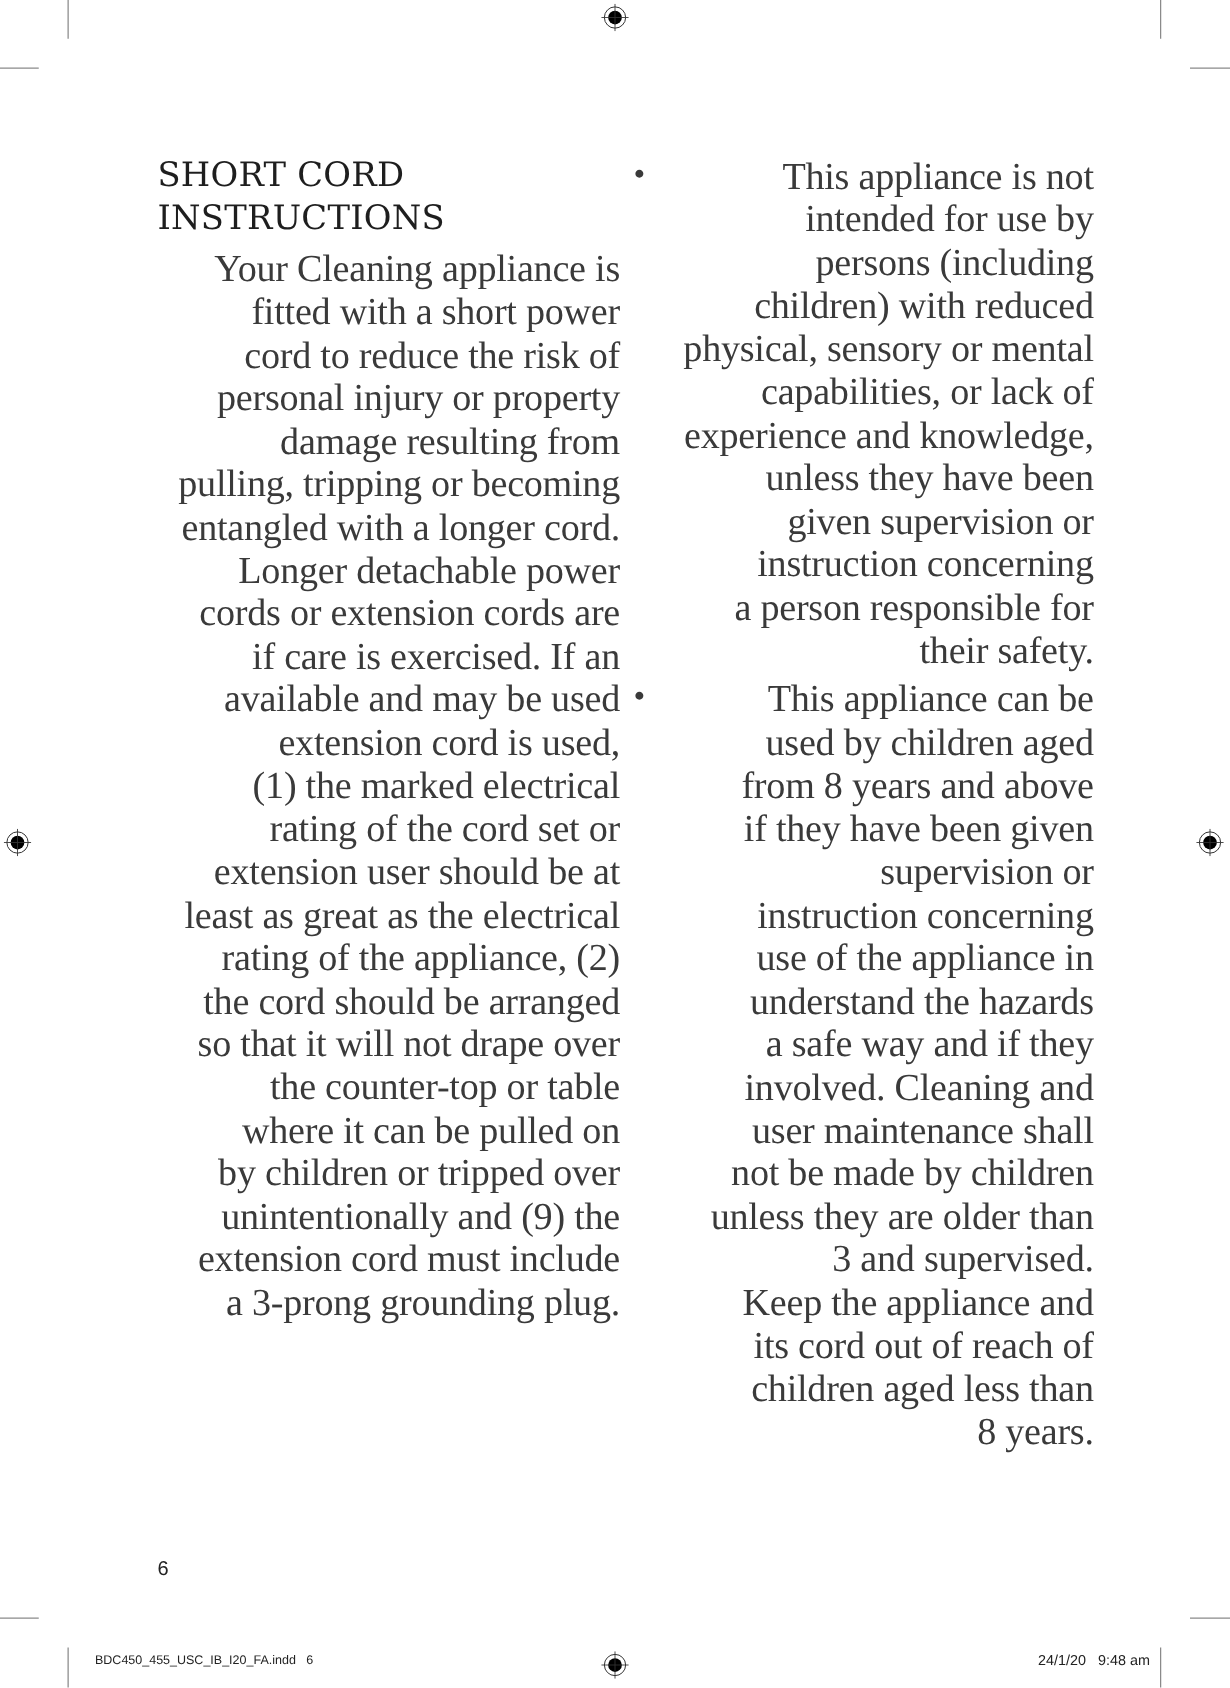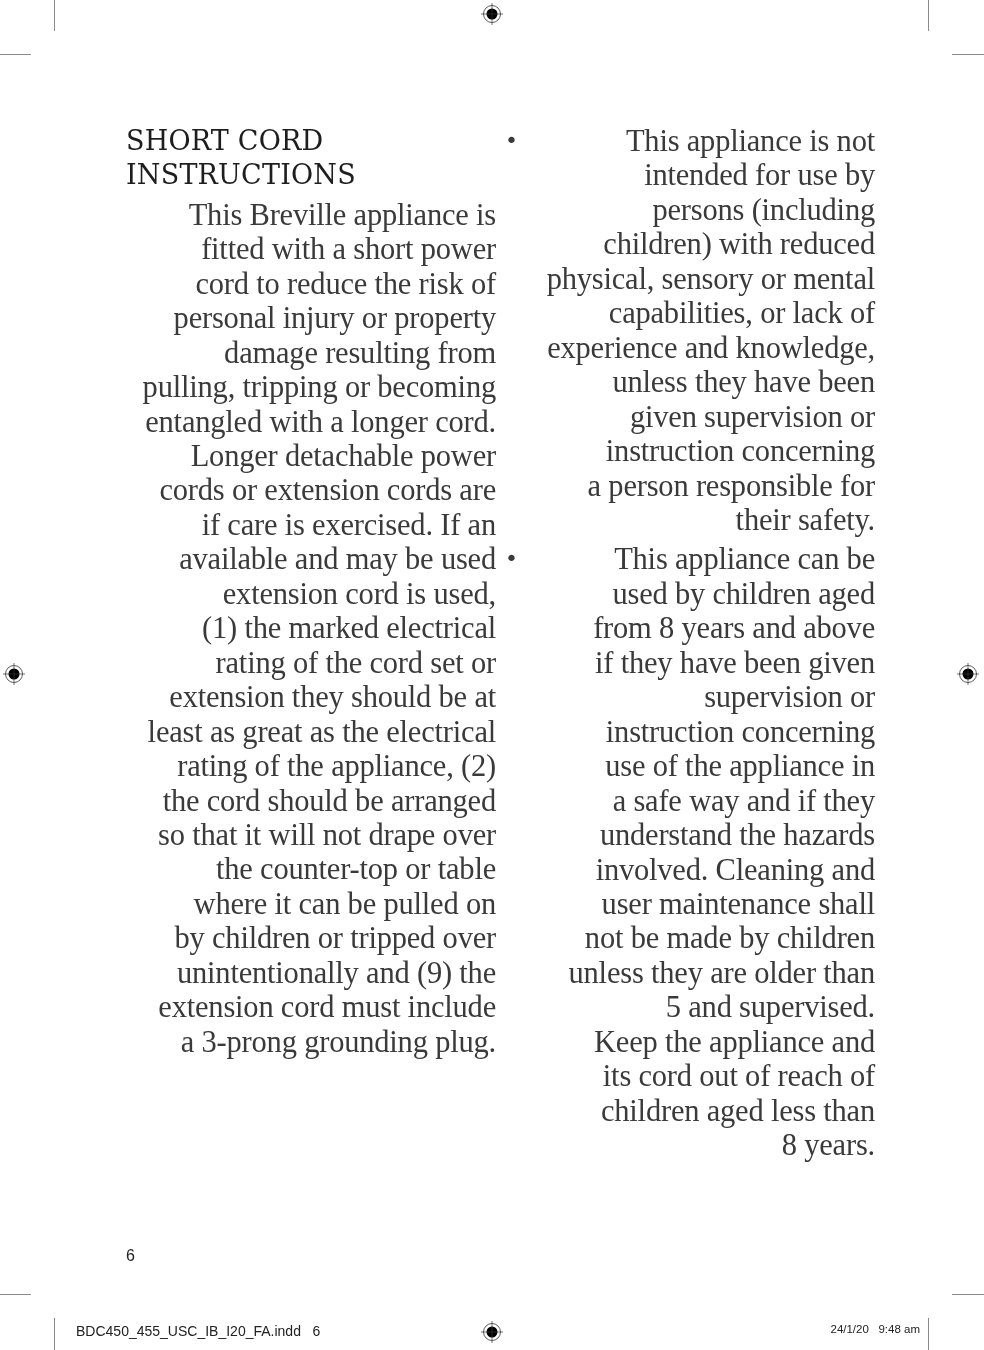--- a/index.html
+++ b/index.html
@@ -24,21 +24,21 @@
   .body-text .line { display: block; white-space: nowrap; text-align: right; }
 
   .para-gap { height: 5px; }
 
   .bullet-item { position: relative; padding-left: 14px; }
   .bullet-dot { position: absolute; left: 0; top: 0; font-size: 22px; line-height: 34.45px; color: #3a3a3a; font-family: "DejaVu Sans", sans-serif; }
   .bullet-gap { height: 5px; }
 
   .page-number { position: absolute; left: 126px; top: 1247px; font-family: "Liberation Sans", "DejaVu Sans", sans-serif; font-size: 16px; color: #222; }
 
-  .slug-file { position: absolute; left: 76px; top: 1323px; font-family: "Liberation Sans", "DejaVu Sans", sans-serif; font-size: 14px; color: #222; white-space: pre; }
+  .slug-file { position: absolute; left: 76px; top: 1323px; font-family: "Liberation Sans", "DejaVu Sans", sans-serif; font-size: 10px; color: #222; white-space: pre; }
   .slug-date { position: absolute; right: 64px; top: 1323px; font-family: "Liberation Sans", "DejaVu Sans", sans-serif; font-size: 11.5px; color: #222; white-space: pre; text-align: left; }
 </style>
 </head>
 <body>
 
 <div class="page">
 
   <div class="crop v" style="left:54px; top:0; height:31px;"></div>
   <div class="crop h" style="left:0; top:54px; width:31px;"></div>
   <div class="crop v" style="left:928px; top:0; height:31px;"></div>
@@ -81,35 +81,35 @@
       </svg>
   </div>
 
   <div class="col col-left">
     <h2 class="heading">
       <span class="line">SHORT CORD</span>
       <span class="line">INSTRUCTIONS</span>
     </h2>
     <div class="para-gap"></div>
     <p class="body-text">
-      <span class="line">This Breville appliance is</span>
+      <span class="line">Your Cleaning appliance is</span>
       <span class="line">fitted with a short power</span>
       <span class="line">cord to reduce the risk of</span>
       <span class="line">personal injury or property</span>
       <span class="line">damage resulting from</span>
       <span class="line">pulling, tripping or becoming</span>
       <span class="line">entangled with a longer cord.</span>
       <span class="line">Longer detachable power</span>
       <span class="line">cords or extension cords are</span>
       <span class="line">if care is exercised. If an</span>
       <span class="line">available and may be used</span>
       <span class="line">extension cord is used,</span>
       <span class="line">(1) the marked electrical</span>
       <span class="line">rating of the cord set or</span>
-      <span class="line">extension they should be at</span>
+      <span class="line">extension user should be at</span>
       <span class="line">least as great as the electrical</span>
       <span class="line">rating of the appliance, (2)</span>
       <span class="line">the cord should be arranged</span>
       <span class="line">so that it will not drape over</span>
       <span class="line">the counter-top or table</span>
       <span class="line">where it can be pulled on</span>
       <span class="line">by children or tripped over</span>
       <span class="line">unintentionally and (9) the</span>
       <span class="line">extension cord must include</span>
       <span class="line">a 3-prong grounding plug.</span>
@@ -135,27 +135,27 @@
     <div class="bullet-gap"></div>
     <div class="bullet-item body-text">
       <span class="bullet-dot">•</span>
       <span class="line">This appliance can be</span>
       <span class="line">used by children aged</span>
       <span class="line">from 8 years and above</span>
       <span class="line">if they have been given</span>
       <span class="line">supervision or</span>
       <span class="line">instruction concerning</span>
       <span class="line">use of the appliance in</span>
+      <span class="line">understand the hazards</span>
       <span class="line">a safe way and if they</span>
-      <span class="line">understand the hazards</span>
       <span class="line">involved. Cleaning and</span>
       <span class="line">user maintenance shall</span>
       <span class="line">not be made by children</span>
       <span class="line">unless they are older than</span>
-      <span class="line">5 and supervised.</span>
+      <span class="line">3 and supervised.</span>
       <span class="line">Keep the appliance and</span>
       <span class="line">its cord out of reach of</span>
       <span class="line">children aged less than</span>
       <span class="line">8 years.</span>
     </div>
   </div>
 
   <div class="page-number">6</div>
 
   <div class="slug-file">BDC450_455_USC_IB_I20_FA.indd   6</div>

